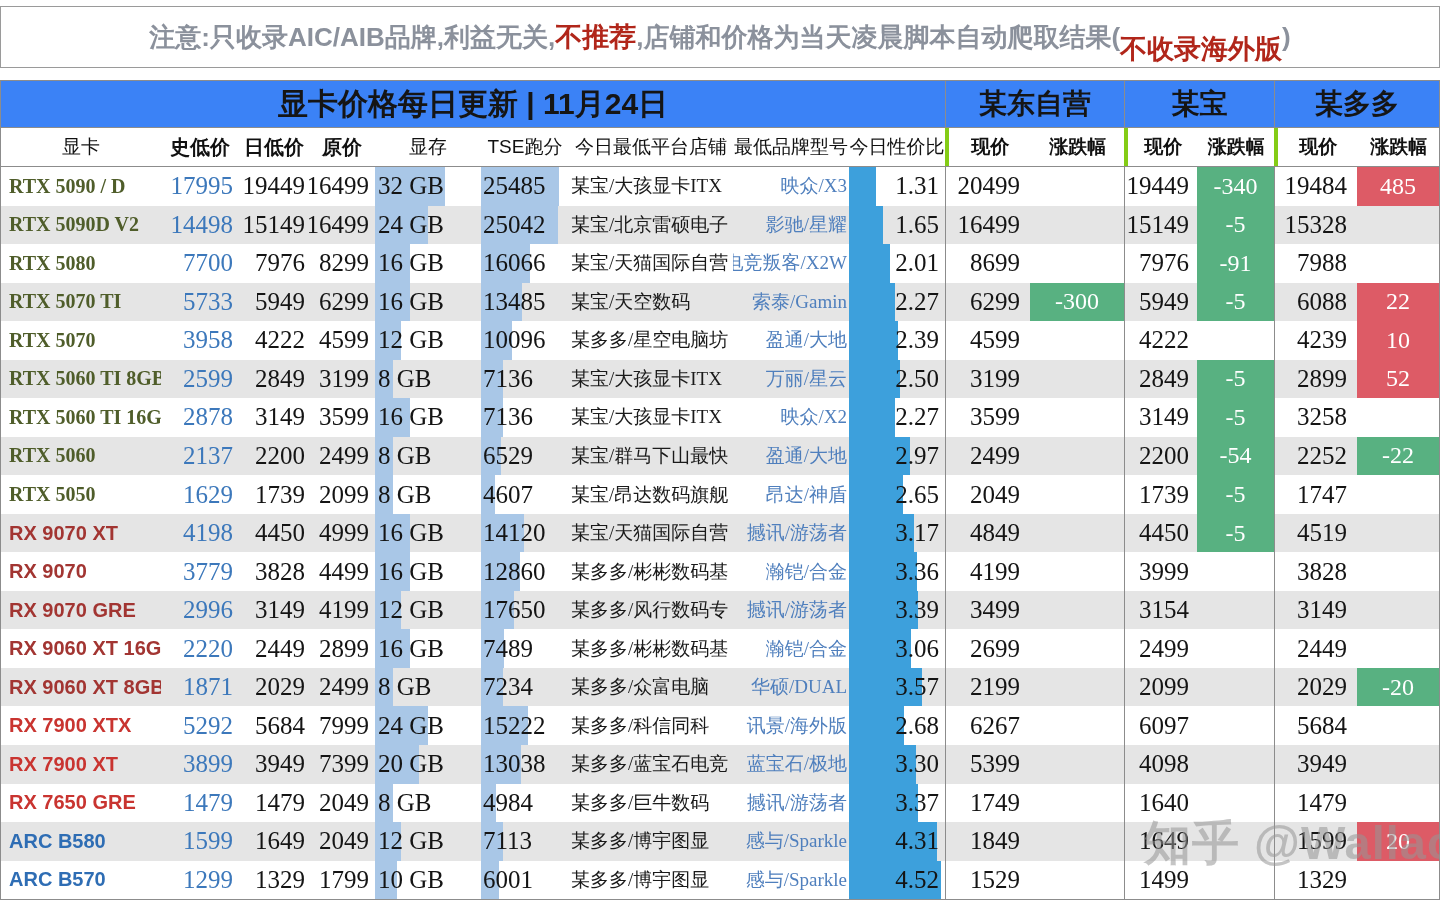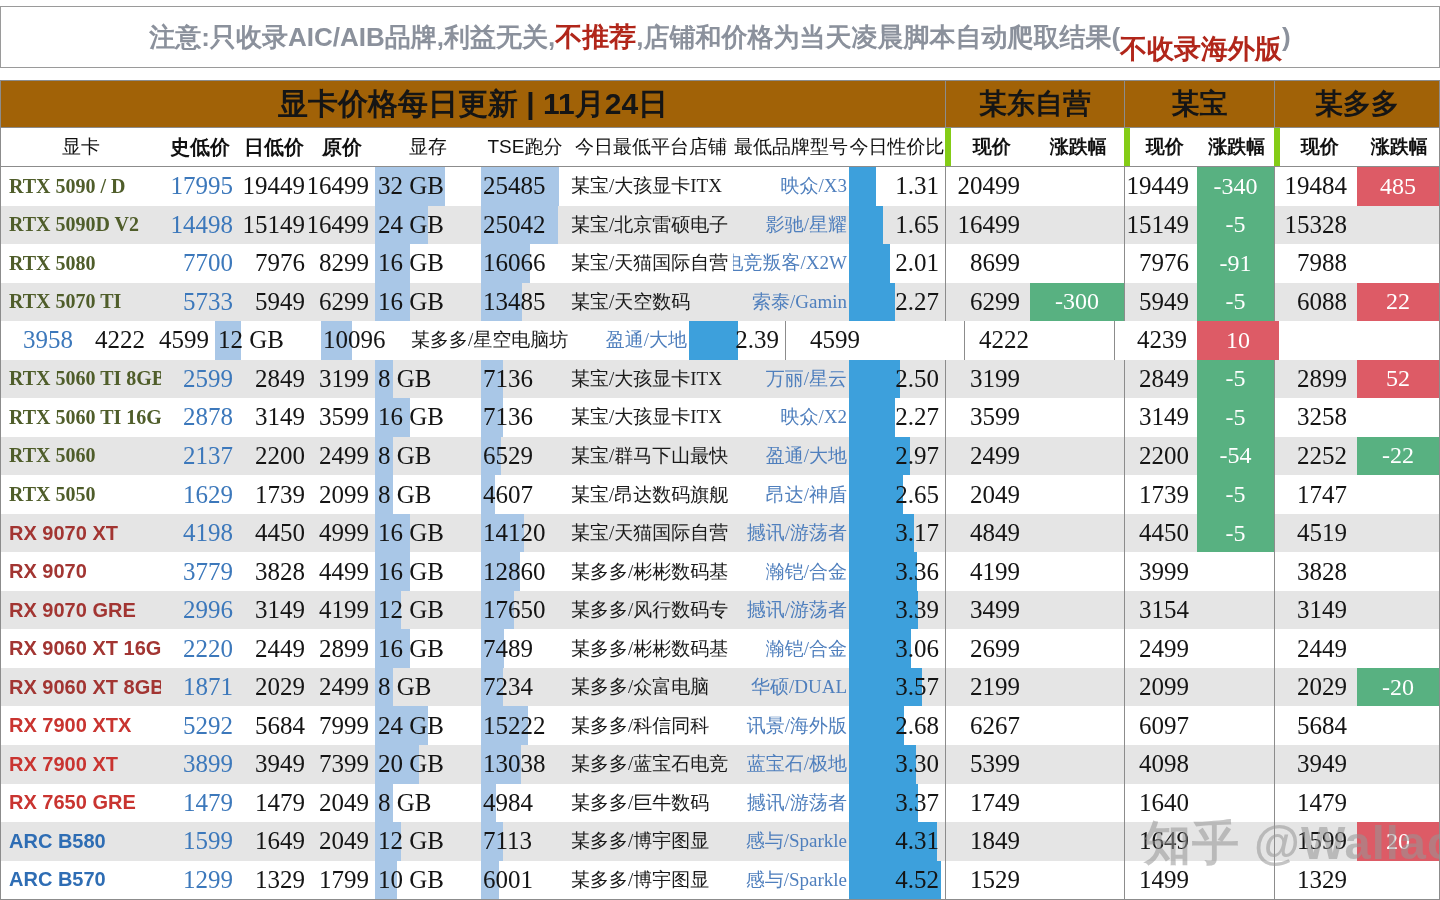--- a/index.html
+++ b/index.html
@@ -8,31 +8,31 @@
   .wrap{padding-top:6px;}
   
   .notice{width:1440px;height:62px;box-sizing:border-box;border:1px solid #9a9a9a;
           display:flex;align-items:center;justify-content:center;white-space:nowrap;}
   .n-gray{color:var(--notice-gray);font-size:26px;font-weight:600;}
   .n-red{color:var(--warn-red);font-size:27px;font-weight:800;}
   .n-red.big{font-size:27px;margin-top:24px;}
   
   .table{width:1440px;box-sizing:border-box;margin-top:12px;height:820px;
          border:1px solid #8c8c8c;display:flex;flex-direction:column;}
-  .title-row{height:46px;background:#a16207;display:flex;border-bottom:1px solid #8c8c8c;flex:none;}
+  .title-row{height:46px;background:#3b82f6;display:flex;border-bottom:1px solid #8c8c8c;flex:none;}
   .t-main{width:944px;display:flex;align-items:center;justify-content:center;
           font-size:30px;font-weight:800;color:#151515;}
   .t-plat{display:flex;align-items:center;justify-content:center;font-size:28px;font-weight:800;
           color:#151515;border-left:1px solid #8c8c8c;box-sizing:border-box;}
   .t-jd{width:179px}.t-tb{width:150px}.t-pdd{width:165px}
   .head-row{height:38px;display:flex;border-bottom:1px solid #8c8c8c;flex:none;background:#fff;}
   .h{display:flex;align-items:center;justify-content:center;font-size:19px;font-weight:500;
      color:#111;box-sizing:border-box;white-space:nowrap;overflow:hidden;}
   .h.b{font-weight:800;font-size:20px;}
-  .hg{display:flex;border-left:6px solid #84cc16;box-sizing:border-box;}
+  .hg{display:flex;border-left:4px solid #84cc16;box-sizing:border-box;}
   .hg .h{font-weight:600;}
   
   .rows{flex:1;display:flex;flex-direction:column;}
   .row{flex:1;display:flex;align-items:stretch;background:#fff;}
   .row.alt{background:#e5e5e5;}
   .cell{display:flex;align-items:center;box-sizing:border-box;overflow:hidden;white-space:nowrap;}
   .num{font-family:"Liberation Serif",serif;font-size:25px;color:#141414;}
   .c-name{width:160px;padding-left:8px;font-size:20px;font-weight:800;}
   .c-lowall{width:78px;justify-content:flex-end;padding-right:6px;color:var(--price-blue);}
   .c-lowday{width:70px;justify-content:flex-end;padding-right:4px;}
@@ -242,20 +242,23 @@
       <div class="cell p-price num tp">5949</div>
       <div class="cell p-chg tc chg-down">-5</div>
     </div>
     <div class="grp g-pdd">
       <div class="cell p-price num pp">6088</div>
       <div class="cell p-chg pc chg-up">22</div>
     </div>
   </div>
 
   <div class="row">
+    <div class="cell c-name">
+            <span class="nm s-rtx">RTX 5070</span>
+          </div>
     <div class="cell c-lowall num">3958</div>
     <div class="cell c-lowday num">4222</div>
     <div class="cell c-orig num">4599</div>
     <div class="cell c-vram">
             <i class="bar" style="width: 26.4px;"></i>
             <span class="num over vr">12 GB</span>
           </div>
     <div class="cell c-tse">
             <i class="bar" style="width: 30.9px;"></i>
             <span class="num over ts">10096</span>

